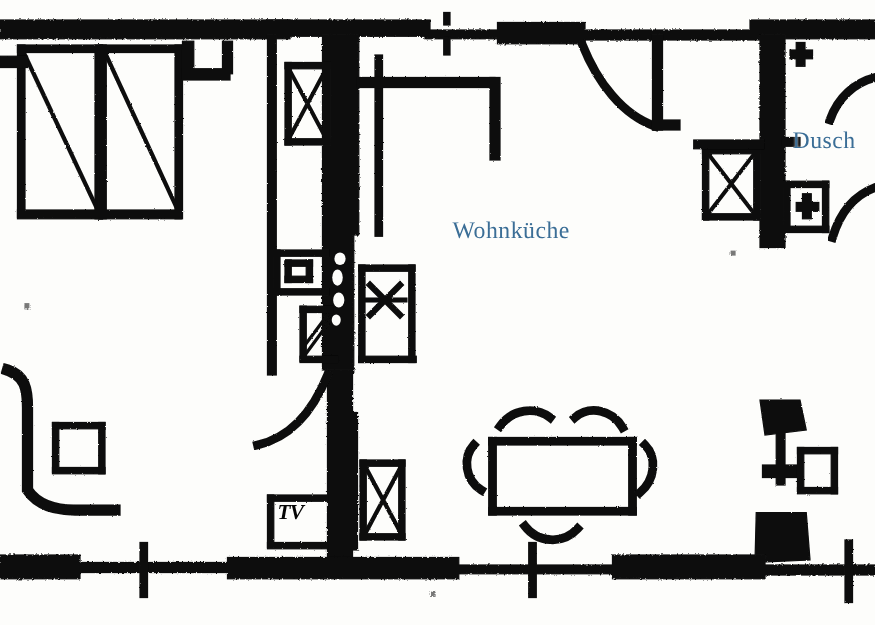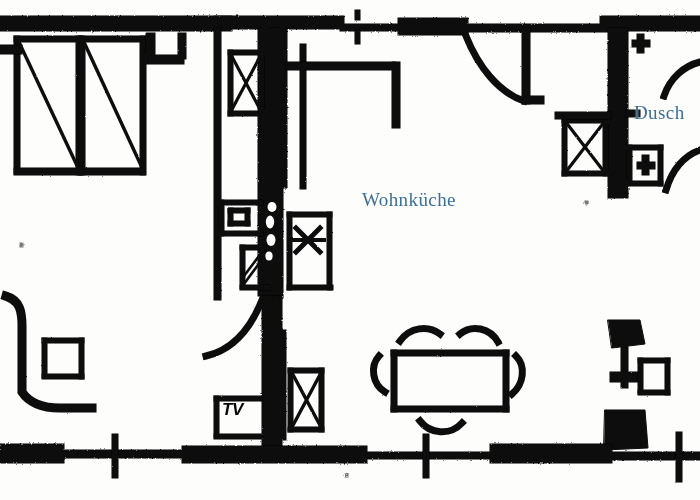--- a/index.html
+++ b/index.html
@@ -32,31 +32,31 @@
     white-space: pre;
     line-height: 1.35;
     text-shadow: 0 0 2px rgba(255,255,255,0.85);
   }
   #label-wohnschlaf {
     left: 6px;
     top: 193px;
   }
   #label-wohnkueche {
     left: 362px;
-    top: 187px;
+    top: 172px;
   }
   #label-dusch {
     left: 634px;
     top: 100px;
   }
   .tv-text {
     position: absolute;
     left: 222px;
     top: 400px;
-    font-family: Liberation Sans, sans-serif;
+    font-family: Liberation Serif, serif;
     font-size: 17px;
     font-weight: bold;
     font-style: italic;
     color: #050505;
     letter-spacing: -0.5px;
   }
 </style>
 </head>
 <body>
 

